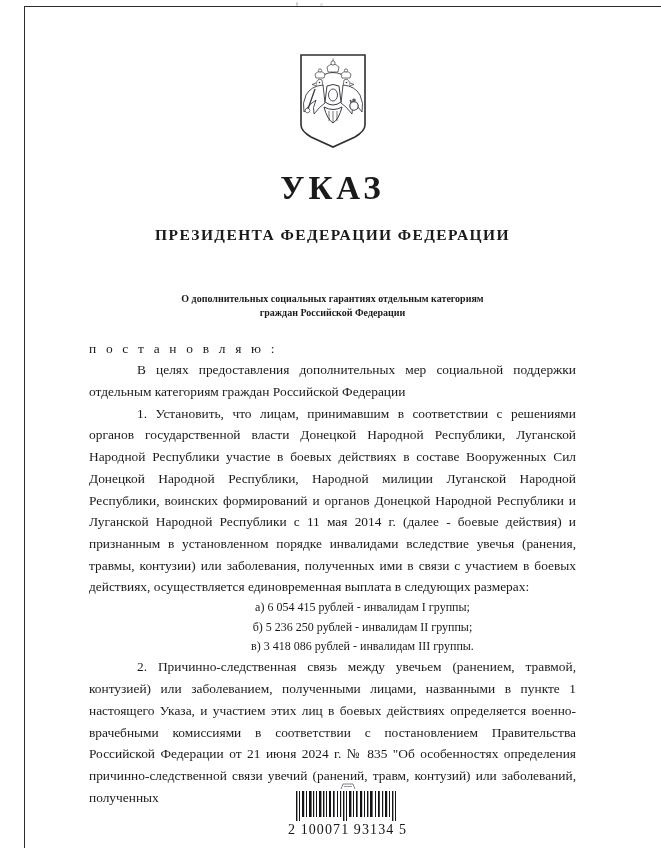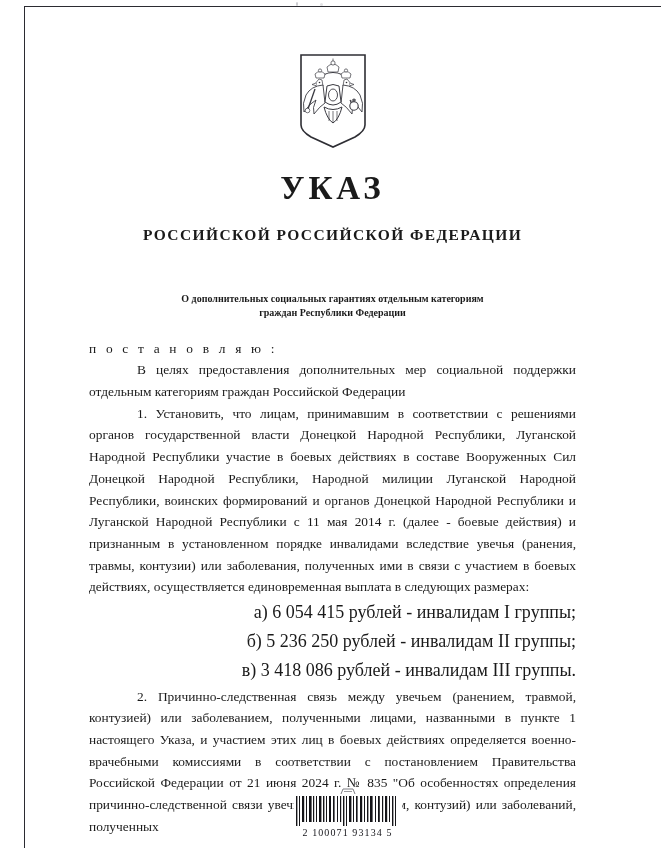--- a/index.html
+++ b/index.html
@@ -91,23 +91,23 @@
   .spaced {
     letter-spacing: 3.2px;
   }
 
   ul.amounts {
     list-style: none;
     margin: 0;
     padding: 0;
   }
   ul.amounts li {
-    text-align: right;
+    text-align: center;
     padding-left: 60px;
-    font-size: 18px;
+    font-size: 12px;
     line-height: 1.62;
     white-space: nowrap;
   }
 
   
   .barcode-area {
     position: absolute;
     left: 0;
     right: 0;
     bottom: 10px;
@@ -119,21 +119,21 @@
     width: 16px;
     height: 7px;
     margin-bottom: 1px;
     opacity: .75;
   }
   .barcode-bars {
     display: block;
   }
   .barcode-number {
     font-family: "Liberation Serif", "DejaVu Serif", serif;
-    font-size: 10px;
+    font-size: 14px;
     letter-spacing: 1.1px;
     margin-top: 1px;
     color: #15151a;
   }
 
   
   .speck {
     position: absolute;
     background: #9a9aa2;
     border-radius: 50%;
@@ -190,25 +190,25 @@
           <line x1="57" y1="49" x2="57" y2="45.5" stroke-width="1.2"></line>
           <line x1="55" y1="47" x2="59" y2="47" stroke-width="1.1"></line>
 
           <path d="M27 54 q9 5 18 0 q-3 12 -9 16 q-6 -4 -9 -16 z" fill="#ffffff" stroke-width="1"></path>
           <path d="M32 58 l0 10 M36 58 l0 12 M40 58 l0 10" stroke-width="0.7" fill="none"></path>
         </g>
       </svg>
     </div>
 
     <div class="doc-title">УКАЗ</div>
-    <div class="doc-subtitle">РОССИЙСКОЙ РОССИЙСКОЙ ФЕДЕРАЦИИ</div>
+    <div class="doc-subtitle">ПРЕЗИДЕНТА ФЕДЕРАЦИИ ФЕДЕРАЦИИ</div>
 
     <div class="doc-heading">
       <span class="hl1">О дополнительных социальных гарантиях отдельным категориям</span>
-      <span class="hl2">граждан Республики Федерации</span>
+      <span class="hl2">граждан Российской Федерации</span>
     </div>
 
     <div class="body-block">
 
       <p class="para flush spaced">п о с т а н о в л я ю :</p>
       <p class="para">В целях предоставления дополнительных мер социальной поддержки отдельным категориям граждан Российской Федерации</p>
 
       <p class="para">1. Установить, что лицам, принимавшим в соответствии с решениями органов государственной власти Донецкой Народной Республики, Луганской Народной Республики участие в боевых действиях в составе Вооруженных Сил Донецкой Народной Республики, Народной милиции Луганской Народной Республики, воинских формирований и органов Донецкой Народной Республики и Луганской Народной Республики с 11 мая 2014 г. (далее - боевые действия) и признанным в установленном порядке инвалидами вследствие увечья (ранения, травмы, контузии) или заболевания, полученных ими в связи с участием в боевых действиях, осуществляется единовременная выплата в следующих размерах:</p>
 
       <ul class="amounts">

